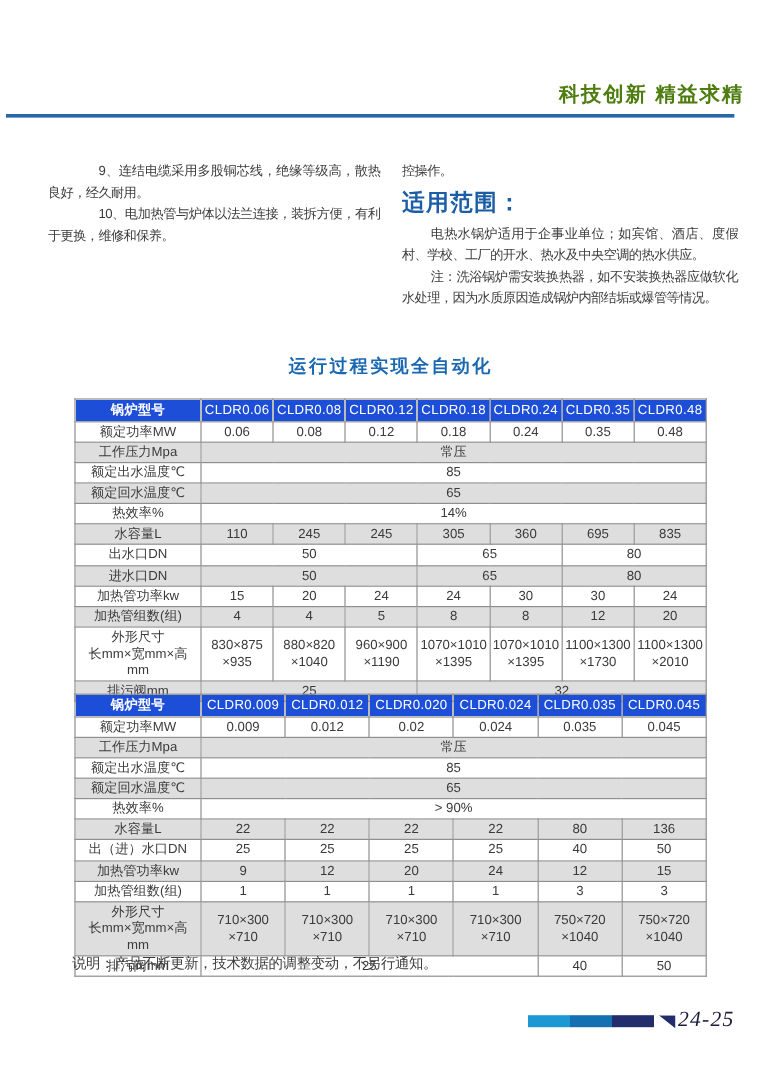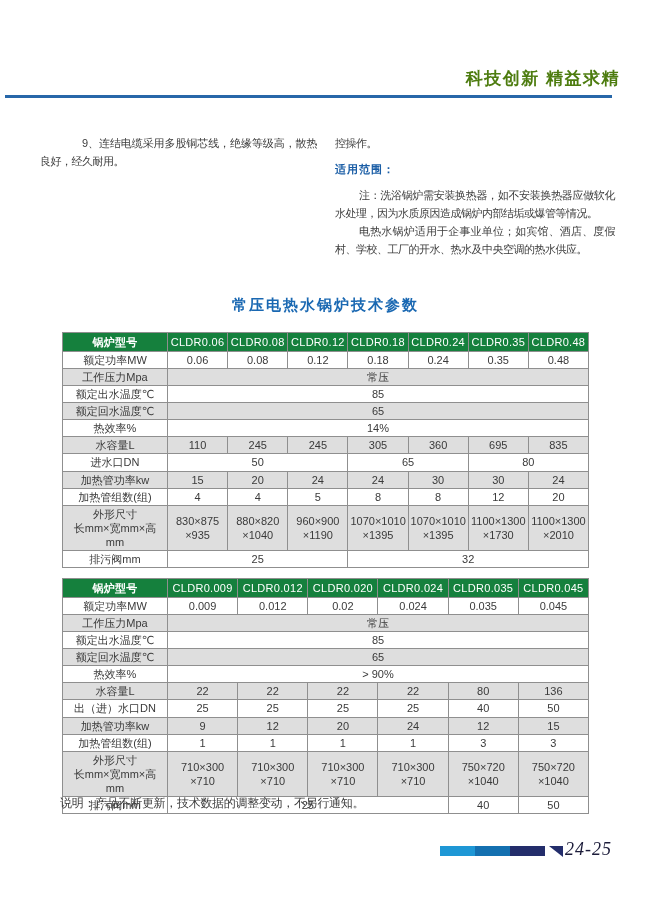--- a/index.html
+++ b/index.html
@@ -20,42 +20,42 @@
   .col{
     position:absolute;top:134px;font-size:11px;letter-spacing:-0.5px;
     line-height:18px;text-align:justify;color:#3c3c3c;
   }
   .col-left{left:40px;width:277px;}
   .col-right{left:335px;width:280px;}
   .col p{margin:0;}
   .col-left p{text-indent:42px;}
   .col-right p.scope-p{text-indent:24px;}
   .scope-heading{
-    display:block;font-size:11px;font-weight:bold;color:#1b5ea6;
+    display:block;font-size:19px;font-weight:bold;color:#1b5ea6;
     letter-spacing:1px;margin:8px 0 7px 0;line-height:19px;text-indent:0;
   }
   
   .section-title{
     position:absolute;top:296px;left:0;width:651px;text-align:center;
     font-size:15px;font-weight:bold;color:#1a68b2;letter-spacing:2px;
   }
   
   table.spec{
     position:absolute;left:62px;width:527px;
     border-collapse:collapse;table-layout:fixed;
     font-size:11px;color:#3a3a3a;border:1.5px solid #5f5f5f;
   }
   .tbl1{top:332px;}
   .tbl2{top:578px;}
   table.spec th,table.spec td{
     border:1px solid #8f8f8f;text-align:center;vertical-align:middle;
     padding:1px 2px;line-height:1.28;white-space:pre-line;overflow:hidden;
   }
   table.spec thead th{
-    background:#15803d;color:#ffffff;font-weight:normal;height:16px;letter-spacing:0.3px;
+    background:#1d4ed8;color:#ffffff;font-weight:normal;height:16px;letter-spacing:0.3px;
   }
   table.spec thead th:first-child{font-weight:bold;}
   table.spec th:first-child{width:100px;}
   table.spec tbody tr:nth-child(even) td{background:#dedede;}
   
   .note{
     position:absolute;top:794px;left:60px;font-size:12px;letter-spacing:-0.3px;
     line-height:19px;color:#3c3c3c;
   }
   .note .line2{padding-left:33px;}
@@ -73,30 +73,31 @@
   }
 </style>
 </head>
 <body>
 
 <div class="slogan">科技创新  精益求精</div>
 <div class="header-line"></div>
 
 <div class="col col-left">
   <p>9、连结电缆采用多股铜芯线，绝缘等级高，散热良好，经久耐用。</p>
+  <p>10、电加热管与炉体以法兰连接，装拆方便，有利于更换，维修和保养。</p>
 </div>
 
 <div class="col col-right">
   <p>控操作。</p>
   <span class="scope-heading">适用范围：</span>
+  <p class="scope-p">电热水锅炉适用于企事业单位；如宾馆、酒店、度假村、学校、工厂的开水、热水及中央空调的热水供应。</p>
   <p class="scope-p">注：洗浴锅炉需安装换热器，如不安装换热器应做软化水处理，因为水质原因造成锅炉内部结垢或爆管等情况。</p>
-  <p class="scope-p">电热水锅炉适用于企事业单位；如宾馆、酒店、度假村、学校、工厂的开水、热水及中央空调的热水供应。</p>
 </div>
 
-<div class="section-title">常压电热水锅炉技术参数</div>
+<div class="section-title">运行过程实现全自动化</div>
 
 <table class="spec tbl1">
     <thead>
       <tr>
         <th>锅炉型号</th>
         <th>CLDR0.06</th>
         <th>CLDR0.08</th>
         <th>CLDR0.12</th>
         <th>CLDR0.18</th>
         <th>CLDR0.24</th>
@@ -133,20 +134,26 @@
       </tr>
       <tr>
         <td>水容量L</td>
         <td>110</td>
         <td>245</td>
         <td>245</td>
         <td>305</td>
         <td>360</td>
         <td>695</td>
         <td>835</td>
+      </tr>
+      <tr>
+        <td>出水口DN</td>
+        <td colspan="3">50</td>
+        <td colspan="2">65</td>
+        <td colspan="2">80</td>
       </tr>
       <tr>
         <td>进水口DN</td>
         <td colspan="3">50</td>
         <td colspan="2">65</td>
         <td colspan="2">80</td>
       </tr>
       <tr>
         <td>加热管功率kw</td>
         <td>15</td>

